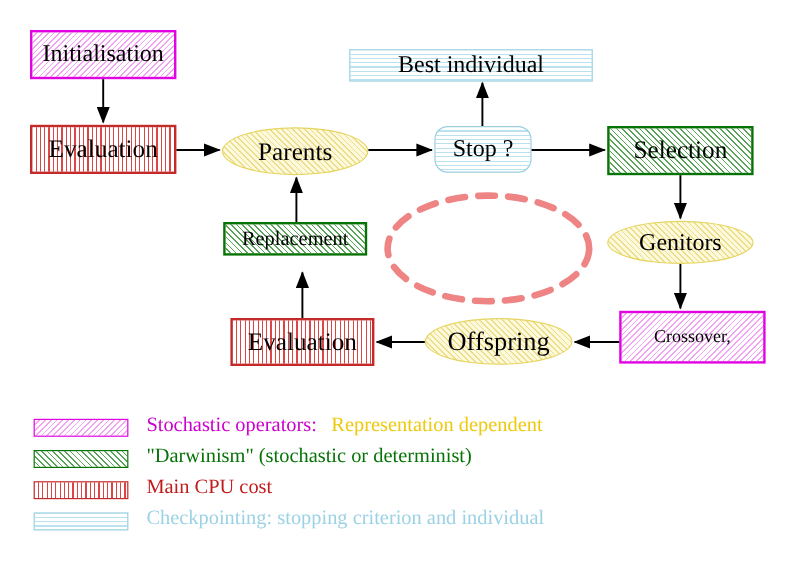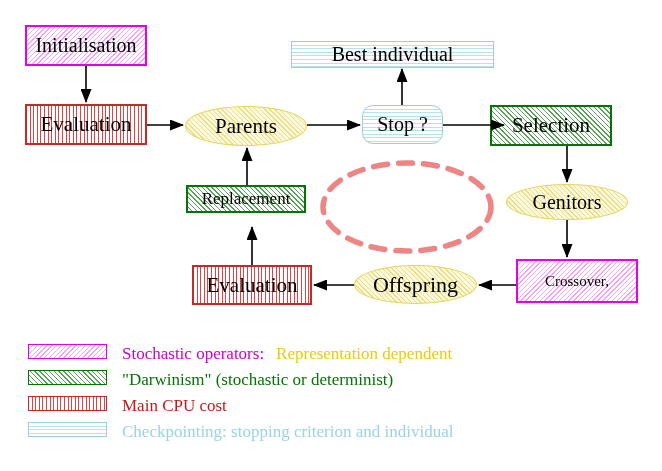--- a/index.html
+++ b/index.html
@@ -31,35 +31,35 @@
   .yellow-ellipse{
     border:1.5px solid #e5d45e;border-radius:50%;
     background:repeating-linear-gradient(45deg,#fdf9dc 0,#fdf9dc 2.4px,#eedd88 2.4px,#eedd88 3.4px);
   }
   
   #n-init{left:25px;top:25px;width:122px;height:41px;font-size:20px;}
   #n-eval-top{left:25px;top:104px;width:122px;height:41px;font-size:21px;}
   #n-parents{left:185px;top:106px;width:122px;height:40px;font-size:21px;}
   #n-best{left:291px;top:41px;width:203px;height:27px;font-size:20px;}
   #n-stop{left:362px;top:105px;width:81px;height:39px;font-size:20px;border-radius:11px;}
-  #n-selection{left:490px;top:105px;width:122px;height:41px;font-size:21px;}
+  #n-selection{left:506px;top:105px;width:122px;height:41px;font-size:21px;}
   #n-genitors{left:506px;top:184px;width:122px;height:36px;font-size:20px;}
   #n-crossover{left:516px;top:259px;width:122px;height:44px;font-size:15px;line-height:1.25;flex-direction:row;}
   #n-offspring{left:354px;top:265px;width:123px;height:39px;font-size:22px;}
   #n-eval-bot{left:192px;top:265px;width:120px;height:40px;font-size:21px;}
   #n-replacement{left:186px;top:185px;width:120px;height:28px;font-size:17px;}
   #n-generation-label{
     position:absolute;left:323px;top:163px;width:168px;height:88px;
     display:flex;align-items:center;justify-content:center;
     color:#ee9090;font-size:21px;
   }
   
   #overlay{position:absolute;left:0;top:0;pointer-events:none;}
   
-  .legend-row{position:absolute;left:28px;display:flex;align-items:flex-start;height:20px;}
+  .legend-row{position:absolute;left:28px;display:flex;align-items:flex-end;height:20px;}
   .swatch{width:79px;height:15px;box-sizing:border-box;margin-right:15px;flex:none;}
   .legend-row .swatch{border-width:1.5px;}
   .legend-label{font-size:17px;white-space:nowrap;}
   #lg-1{top:344px;}
   #lg-2{top:370px;}
   #lg-3{top:396px;}
   #lg-4{top:422px;}
   .lg-magenta{color:#cc00cc;}
   .lg-yellow{color:#edc90f;margin-left:12px;}
   .lg-green{color:#067306;}

